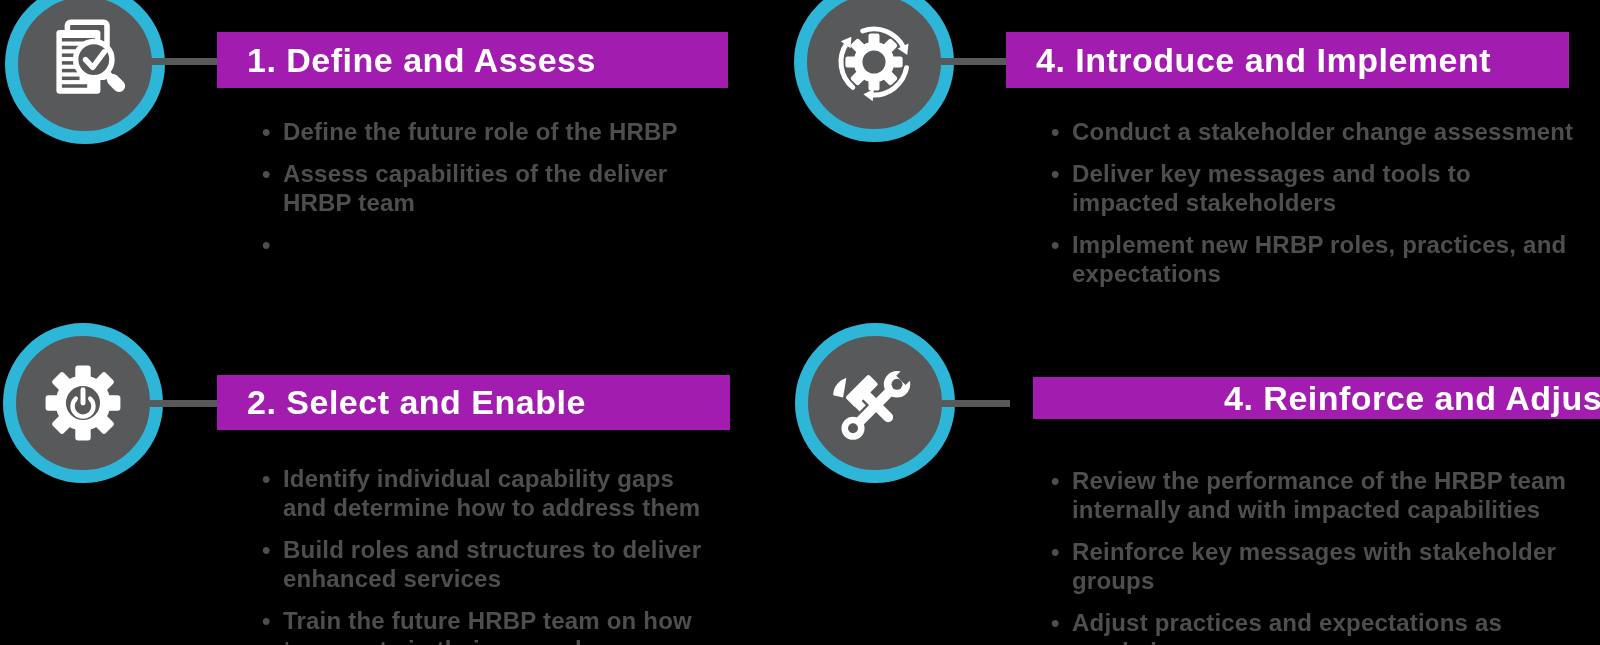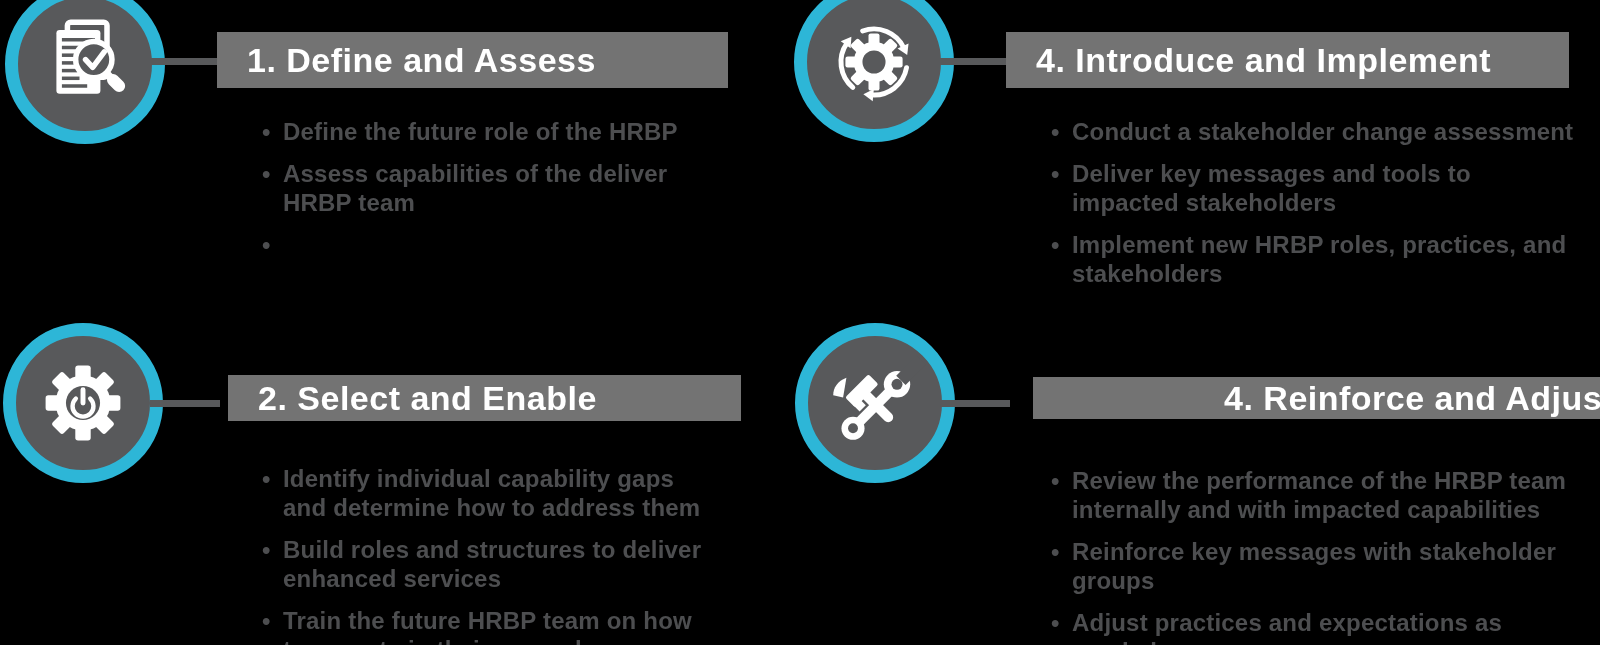--- a/index.html
+++ b/index.html
@@ -9,40 +9,40 @@
     background:#000000; font-family:"Liberation Sans", sans-serif;
   }
   .circle {
     position:absolute; width:160px; height:160px; border-radius:50%;
     background:#58595B; border:13px solid #2DB6D7;
     display:flex; align-items:center; justify-content:center;
   }
   .circle svg { width:110px; height:110px; }
   .connector { position:absolute; height:7px; background:#58595B; }
   .bar {
-    position:absolute; background:#737373; color:#FFFFFF;
+    position:absolute; background:#a21caf; color:#FFFFFF;
     display:flex; align-items:center;
   }
   .bar h2 { font-size:34px; font-weight:bold; padding-left:30px; letter-spacing:.5px; white-space:nowrap; }
   .bullets { position:absolute; list-style:none; }
   .bullets li {
     display:flex; margin-bottom:13px;
     color:#4D4E50; font-size:24px; font-weight:bold; line-height:29px;
   }
   .bullets .dot { flex:0 0 21px; width:21px; }
   .bullets .txt { white-space:pre-line; letter-spacing:.2px; }
 
   .g1 .circle    { left:5px;    top:-16px; }
   .g1 .connector { left:150px;  top:58px;  width:70px; }
   .g1 .bar       { left:217px;  top:32px;  width:511px; height:56px; }
   .g1 .bullets   { left:262px;  top:117px; width:475px; }
 
   .g2 .circle    { left:3px;    top:323px; }
   .g2 .connector { left:150px;  top:400px; width:70px; }
-  .g2 .bar       { left:228px;  top:375px; width:513px; height:46px; }
+  .g2 .bar       { left:217px;  top:375px; width:513px; height:55px; }
   .g2 .bullets   { left:262px;  top:464px; width:490px; }
 
   .g3 .circle    { left:794px;  top:-18px; }
   .g3 .connector { left:940px;  top:58px;  width:70px; }
   .g3 .bar       { left:1006px; top:32px;  width:563px; height:56px; }
   .g3 .bullets   { left:1051px; top:117px; width:545px; }
 
   .g4 .circle    { left:795px;  top:323px; }
   .g4 .connector { left:940px;  top:400px; width:70px; }
   .g4 .bar       { left:1033px; top:377px; width:581px; height:42px;justify-content:flex-end; }
@@ -174,21 +174,21 @@
           <span class="txt">Conduct a stakeholder change assessment</span>
         </li>
       <li>
           <span class="dot">•</span>
           <span class="txt">Deliver key messages and tools to
 impacted stakeholders</span>
         </li>
       <li>
           <span class="dot">•</span>
           <span class="txt">Implement new HRBP roles, practices, and
-stakeholders</span>
+expectations</span>
         </li>
     </ul>
   </section>
 
   <section class="g4">
     <div class="circle">
       <svg viewBox="0 0 100 100">
 
         <line x1="33" y1="70" x2="67" y2="36" stroke="#fff" stroke-width="9"></line>
         <circle cx="30" cy="73" r="10.5" fill="#fff"></circle>

